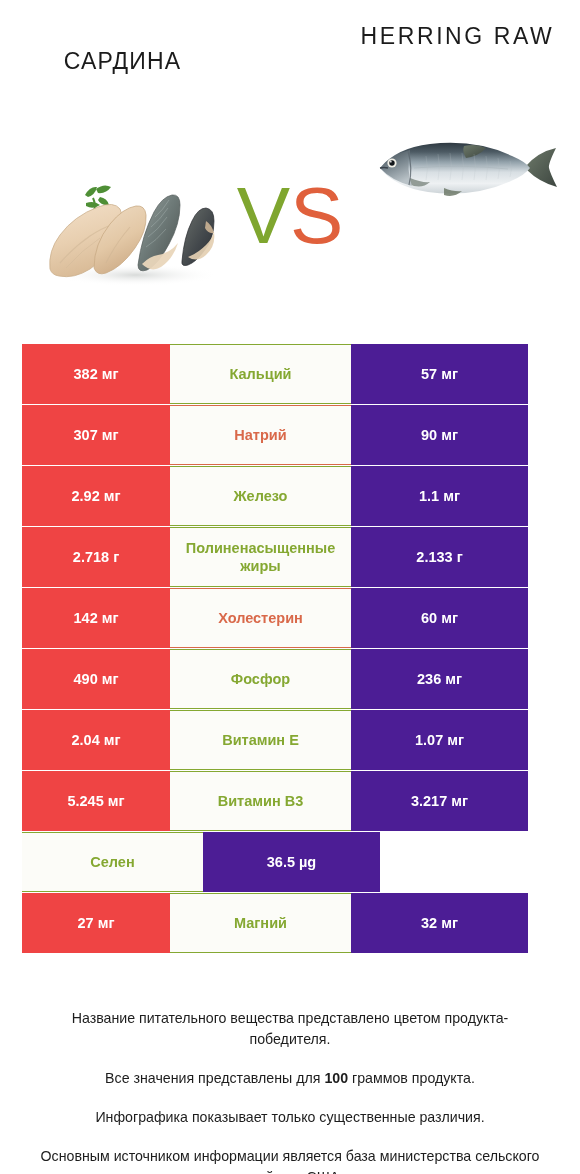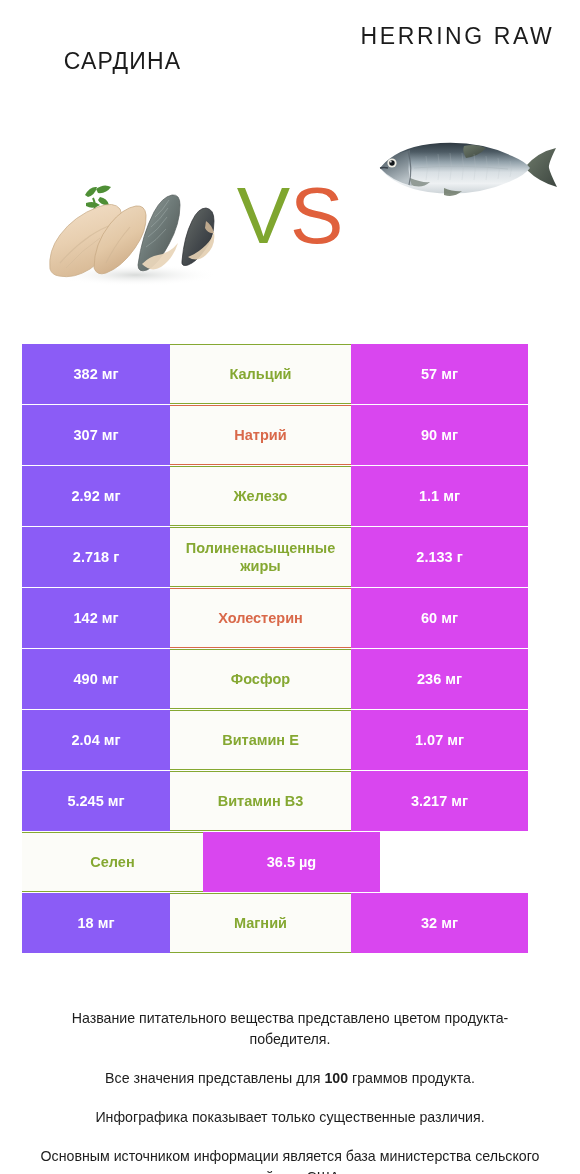--- a/index.html
+++ b/index.html
@@ -97,27 +97,27 @@
     justify-content: center;
     text-align: center;
     font-size: 14.5px;
     font-weight: 700;
     line-height: 1.25;
     padding: 2px 4px;
   }
 
   .cell-left {
     width: 148px;
-    background: #8b5cf6;
+    background: #ef4444;
     color: #ffffff;
   }
 
   .cell-right {
     width: 177px;
-    background: #d946ef;
+    background: #4c1d95;
     color: #ffffff;
   }
 
   .cell-mid {
     width: 181px;
     background: #fcfcf8;
     font-weight: 700;
     font-size: 14.5px;
     overflow: hidden;
     white-space: nowrap;
@@ -336,21 +336,21 @@
       <div class="cell cell-mid green">Витамин B3</div>
       <div class="cell cell-right">3.217 мг</div>
     </div>
 
     <div class="row">
       <div class="cell cell-mid green">Селен</div>
       <div class="cell cell-right">36.5 µg</div>
     </div>
 
     <div class="row">
-      <div class="cell cell-left">18 мг</div>
+      <div class="cell cell-left">27 мг</div>
       <div class="cell cell-mid green">Магний</div>
       <div class="cell cell-right">32 мг</div>
     </div>
 
   </div>
 
   <div class="footer">
     <p>Название питательного вещества представлено цветом продукта-победителя.</p>
     <p><span>Все значения представлены для </span><b>100</b><span> граммов продукта.</span></p>
     <p>Инфографика показывает только существенные различия.</p>

